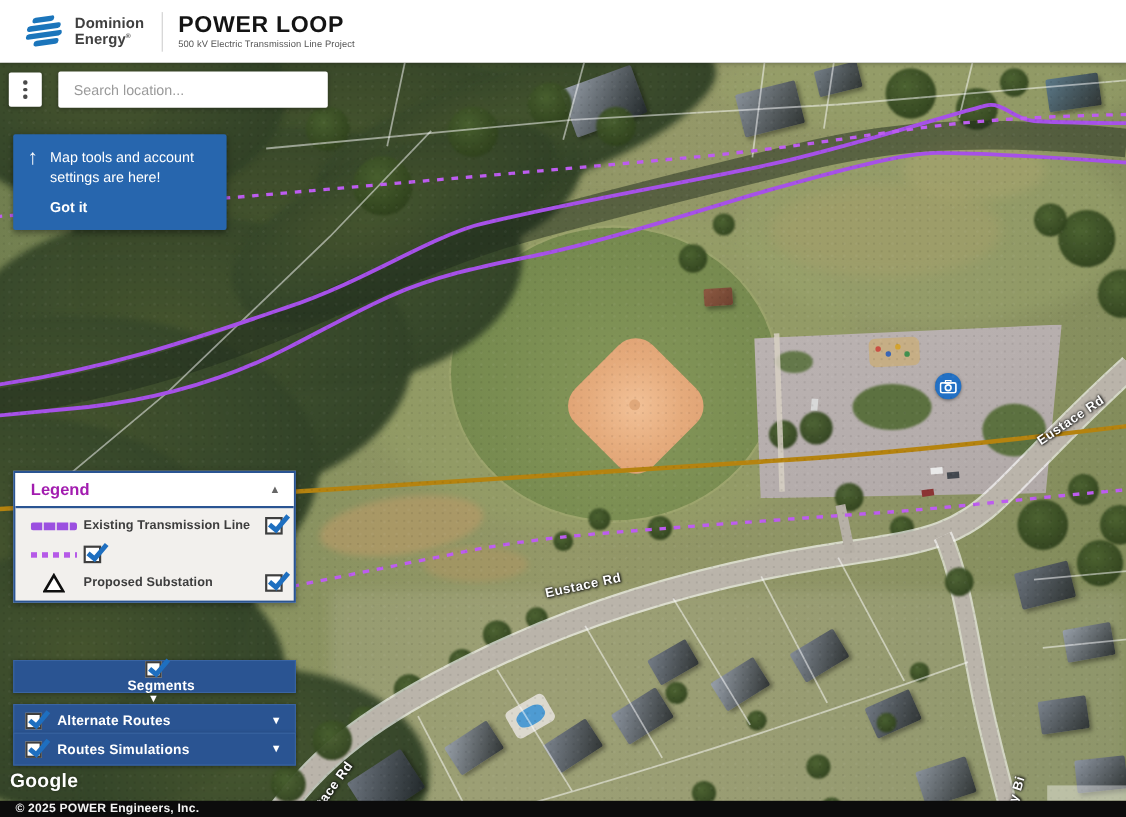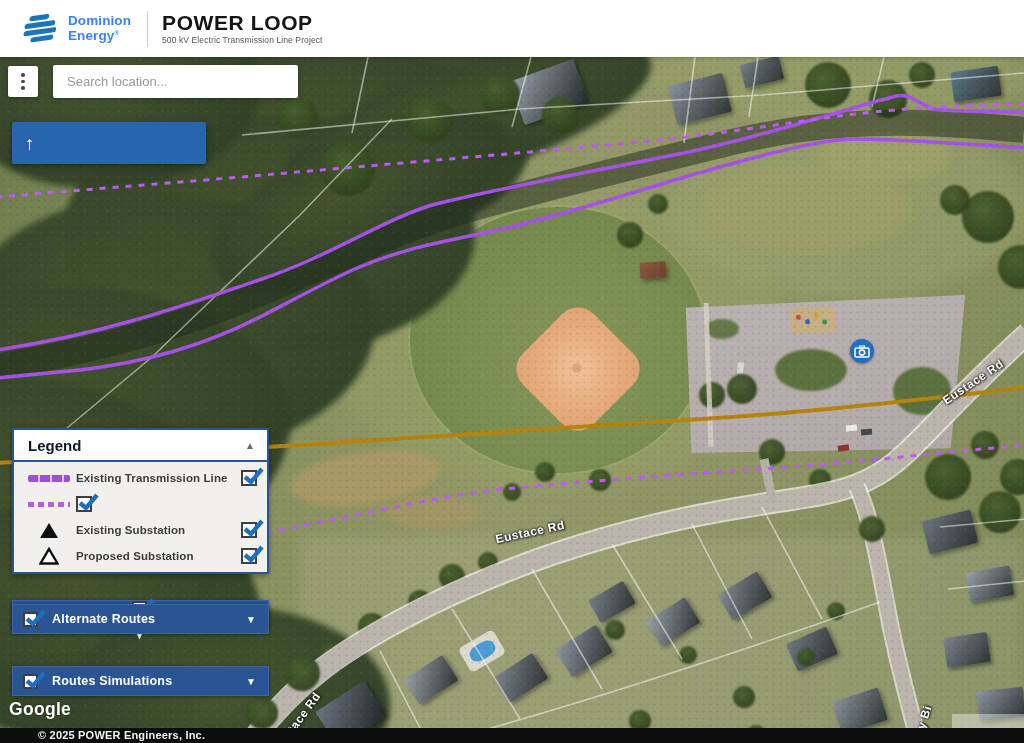--- a/index.html
+++ b/index.html
@@ -5,21 +5,21 @@
   * { margin:0; padding:0; box-sizing:border-box; }
   html,body { font-family:"Liberation Sans", sans-serif; }
   #frame { position:relative; width:1024px; height:743px; overflow:hidden; background:#777; }
   .abs { position:absolute; }
 
   
   #header { position:absolute; left:0; top:0; width:1024px; height:57px; background:#fff;
             box-shadow:0 1px 3px rgba(0,0,0,.25); z-index:50; display:flex; align-items:center; }
   #logo-mark { position:relative; width:38px; height:34px; margin-left:22px; transform:rotate(-8deg); }
   #logo-mark .bar { position:absolute; height:5px; background:#1b75bb; border-radius:3px; transform:skewX(-16deg); }
-  .brand-text { margin-left:8px; font-size:13.5px; font-weight:800; color:#3b82f6; line-height:1.08; letter-spacing:.1px; }
+  .brand-text { margin-left:8px; font-size:13.5px; font-weight:800; color:#404040; line-height:1.08; letter-spacing:.1px; }
   .brand-reg { font-size:6px; vertical-align:super; }
   .hdr-divider { width:1px; height:36px; background:#cfcfcf; margin:0 14px 0 16px; }
   .app-title { font-size:21px; font-weight:800; color:#141414; letter-spacing:.6px; line-height:1; }
   .app-subtitle { font-size:8.5px; color:#555; margin-top:2px; letter-spacing:.1px; }
 
   
   #map { position:absolute; left:0; top:57px; width:1024px; height:686px; overflow:hidden;
          background:linear-gradient(105deg,#6f7d4e 0%,#87915e 28%,#949868 52%,#8e9465 74%,#7e8957 100%); }
   .patch { position:absolute; border-radius:50%; }
   .tree { position:absolute; border-radius:50%;
@@ -61,21 +61,21 @@
     box-shadow:0 2px 6px rgba(0,0,0,.4); z-index:60; padding:12px 13px 11px 13px; display:flex; gap:11px; }
   #tooltip .arrow { color:#fff; font-size:19px; font-weight:700; line-height:1; }
   #tooltip .msg { color:#fff; font-size:13px; line-height:1.42; }
   #tooltip .dismiss { color:#fff; font-size:13px; font-weight:700; margin-top:10px; cursor:pointer; display:inline-block; }
 
   
   #legend-panel { position:absolute; left:12px; top:428px; width:257px; background:#f2f0ed;
     border:2px solid #2a5492; z-index:60; box-shadow:0 2px 6px rgba(0,0,0,.35); }
   #legend-header { height:32px; background:#fff; border-bottom:2px solid #2a5492; display:flex;
     align-items:center; justify-content:space-between; padding:0 12px 0 14px; cursor:pointer; }
-  #legend-header .ttl { font-size:15px; font-weight:700; color:#0f172a; }
+  #legend-header .ttl { font-size:15px; font-weight:700; color:#a21caf; }
   #legend-header .chev { font-size:10px; color:#666; }
   .legend-row { height:26px; display:flex; align-items:center; padding:0 10px 0 8px; }
   .sym-cell { width:54px; display:flex; justify-content:center; align-items:center; }
   .legend-row .lbl { flex:1; font-size:11.5px; font-weight:700; color:#3d3d3d; letter-spacing:.1px; }
   .sym-solid { width:42px; height:7px; border-radius:2px;
     background:repeating-linear-gradient(90deg,#9b4fe0 0 10px, rgba(155,79,224,.25) 10px 12px); }
   .sym-dashed { width:42px; height:5px;
     background:repeating-linear-gradient(90deg,#b65ae8 0 6px, transparent 6px 10px); }
   .sym-parcel { width:38px; height:3px;
     background:repeating-linear-gradient(90deg,#c2c0bd 0 5px, rgba(194,192,189,.3) 5px 7px); }
@@ -83,21 +83,21 @@
   .checkbox svg { position:absolute; left:0; top:-5px; width:21px; height:18px; overflow:visible; }
 
   .group-bar { position:absolute; left:12px; width:257px; height:30px; background:#2a5492;
     border:1px solid #3a64a2; z-index:60; display:flex; align-items:center; padding:0 12px 0 10px;
     box-shadow:0 1px 4px rgba(0,0,0,.35); cursor:pointer; }
   .group-bar .glbl { flex:1; color:#fff; font-size:12.5px; font-weight:700; letter-spacing:.2px; margin-left:14px; }
   .group-bar .chev { color:#fff; font-size:10px; }
 
   
   #footer-bar { position:absolute; left:0; bottom:0; width:1024px; height:15px; background:#0c0c0c; z-index:70; }
-  #footer-bar .copy { color:#f2f2f2; font-size:11px; font-weight:700; line-height:15px; padding-left:38px; letter-spacing:.2px; }
+  #footer-bar .copy { color:#f2f2f2; font-size:11px; font-weight:700; line-height:15px; padding-left:14px; letter-spacing:.2px; }
 </style>
 </head>
 <body>
 
 <div id="frame">
 
   <div id="map">
 
     <div>
       <div class="patch" style="left:325px;top:130px;width:460px;height:300px;background:#96a067;opacity:.55;filter:blur(8px);"></div>
@@ -300,20 +300,24 @@
     <span class="dot"></span>
     <span class="dot"></span>
   </div>
 
   <div id="search-box">
     <input type="text" placeholder="Search location..." style="">
   </div>
 
   <div id="tooltip">
     <div class="arrow">↑</div>
+    <div>
+      <div class="msg">Map tools and account settings are here!</div>
+      <span class="dismiss">Got it</span>
+    </div>
   </div>
 
   <div id="legend-panel">
     <div id="legend-header">
       <span class="ttl">Legend</span>
       <span class="chev">▲</span>
     </div>
     <div style="padding:3px 0;">
 
       <div class="legend-row">
@@ -333,33 +337,20 @@
             <span class="sym-dashed"></span>
           </span>
         <span class="checkbox">
           <svg viewBox="0 0 21 18">
             <polyline points="2,10 8,15 19,2" fill="none" stroke="#1e6fc0" stroke-width="4.4"></polyline>
             </svg>
         </span>
       </div>
 
 
-      <div class="legend-row">
-        <span class="sym-cell">
-          <svg width="20" height="17" viewBox="0 0 20 17">
-            <polygon points="10,1 19,16 1,16" fill="#0f0f0f"></polygon>
-            </svg>
-        </span>
-        <span class="lbl">Existing Substation</span>
-        <span class="checkbox">
-          <svg viewBox="0 0 21 18">
-            <polyline points="2,10 8,15 19,2" fill="none" stroke="#1e6fc0" stroke-width="4.4"></polyline>
-            </svg>
-        </span>
-      </div>
 
       <div class="legend-row">
         <span class="sym-cell">
           <svg width="20" height="18" viewBox="0 0 20 18">
             <polygon points="10,2 18.5,16.5 1.5,16.5" fill="#fff" stroke="#0f0f0f" stroke-width="2.4"></polygon>
             </svg>
         </span>
         <span class="lbl">Proposed Substation</span>
         <span class="checkbox">
           <svg viewBox="0 0 21 18">
@@ -372,21 +363,21 @@
 
   <div class="group-bar" style="top:600px;flex-direction:column;">
     <span class="checkbox" style="width:15px;height:15px;">
       <svg viewBox="0 0 21 18">
         <polyline points="2,10 8,15 19,2" fill="none" stroke="#1e6fc0" stroke-width="4.4"></polyline>
         </svg>
     </span>
     <span class="glbl">Segments</span>
     <span class="chev">▼</span>
   </div>
-  <div class="group-bar" style="top:604px;">
+  <div class="group-bar" style="top:640px;">
     <span class="checkbox" style="width:15px;height:15px;">
       <svg viewBox="0 0 21 18">
         <polyline points="2,10 8,15 19,2" fill="none" stroke="#1e6fc0" stroke-width="4.4"></polyline>
         </svg>
     </span>
     <span class="glbl">Alternate Routes</span>
     <span class="chev">▼</span>
   </div>
   <div class="group-bar" style="top:666px;">
     <span class="checkbox" style="width:15px;height:15px;">

